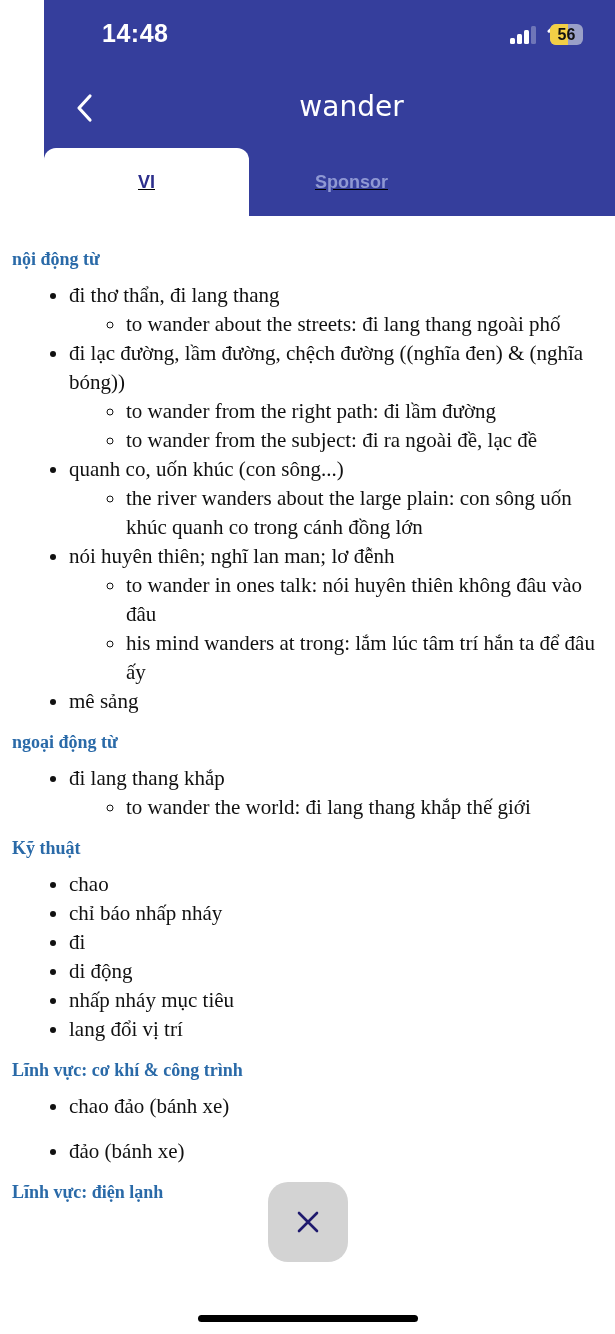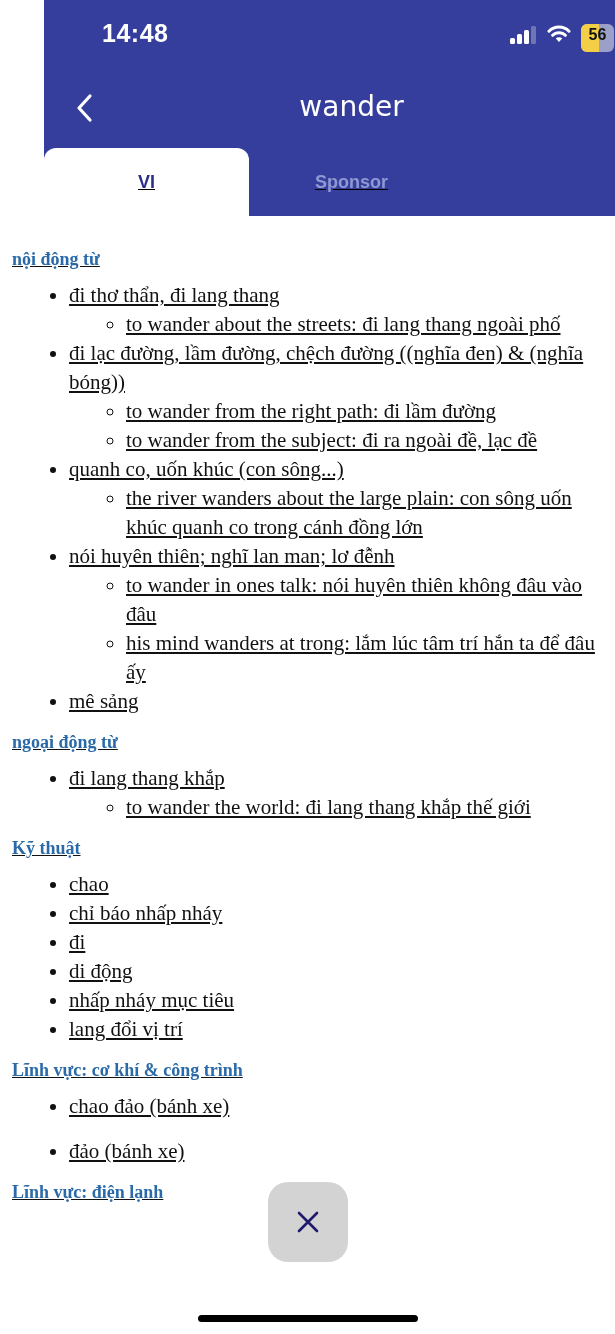--- a/index.html
+++ b/index.html
@@ -4,33 +4,33 @@
 <style>
   * { box-sizing: border-box; margin: 0; padding: 0; }
   html, body { width: 615px; height: 1334px; overflow: hidden; background: #ffffff; }
   body { position: relative; font-family: "Liberation Sans", sans-serif; }
 
   .header { position: absolute; left: 0; top: 0; width: 615px; height: 216px; background: #353e9c; margin-left: 44px; }
   .status-time { position: absolute; left: 58px; top: 19px; color: #fff; font-size: 25px; font-weight: bold; font-family: "Liberation Sans", sans-serif; letter-spacing: 0.5px; }
   .signal { position: absolute; left: 466px; top: 26px; width: 28px; height: 18px; }
   .signal span { position: absolute; bottom: 0; width: 4.5px; background: #fff; border-radius: 1.5px; }
   .wifi { position: absolute; left: 503px; top: 22px; width: 24px; height: 22px; }
-  .battery { position: absolute; left: 537px; top: 24px; width: 33px; height: 28px; border-radius: 6px; background: #9aa0c8; overflow: hidden; }
+  .battery { position: absolute; left: 506px; top: 24px; width: 33px; height: 21px; border-radius: 6px; background: #9aa0c8; overflow: hidden; }
   .battery .fill { position: absolute; left: 0; top: 0; bottom: 0; width: 56%; background: #f2cf46; }
   .battery .num { position: absolute; left: 0; right: 0; top: 0; text-align: center; font-size: 16px; font-weight: bold; color: #111; line-height: 21px; }
   .battery-tip { position: absolute; left: 571px; top: 31px; width: 2px; height: 7px; border-radius: 0 2px 2px 0; background: #9aa0c8; }
 
   .back-btn { position: absolute; left: 22px; top: 88px; width: 40px; height: 40px; cursor: pointer; }
   .title { position: absolute; left: 0; right: 0; top: 90px; text-align: center; color: #fff; font-size: 28px; font-family: "DejaVu Sans", sans-serif; }
 
   .tabs { position: absolute; left: 0; top: 148px; width: 615px; height: 68px; display: flex; text-decoration: underline; }
   .tab { width: 205px; height: 68px; display: flex; align-items: center; justify-content: center; font-size: 18px; font-weight: bold; color: #8f98d3; cursor: pointer; font-family: "Liberation Sans", sans-serif; }
   .tab.active { background: #fff; color: #2d2f8c; border-radius: 12px 12px 0 0; }
 
-  .content { position: absolute; left: 0; top: 216px; width: 615px; padding: 17px 12px; font-family: "Liberation Serif", serif; color: #111; text-decoration: underline; }
+  .content { position: absolute; left: 0; top: 216px; width: 615px; padding: 17px 12px; font-family: "Liberation Serif", serif; color: #111; }
   .sec-title { color: #2a6aa8; font-weight: bold; font-size: 18px; margin-top: 16px; line-height: 20px; }
   .sec-list { margin-top: 12px; padding-left: 57px; list-style: disc; font-size: 21px; line-height: 29px; margin-bottom: 16px; }
   .sec-list > li { padding-left: 0; }
   .sec-list ul { list-style: circle; padding-left: 57px; }
 
   .close-fab { position: absolute; left: 268px; top: 1182px; width: 80px; height: 80px; border-radius: 20px; background: #d3d3d3; display: flex; align-items: center; justify-content: center; cursor: pointer; }
   .home-indicator { position: absolute; left: 198px; top: 1315px; width: 220px; height: 7px; border-radius: 4px; background: #000; }
 </style>
 </head>
 <body>

